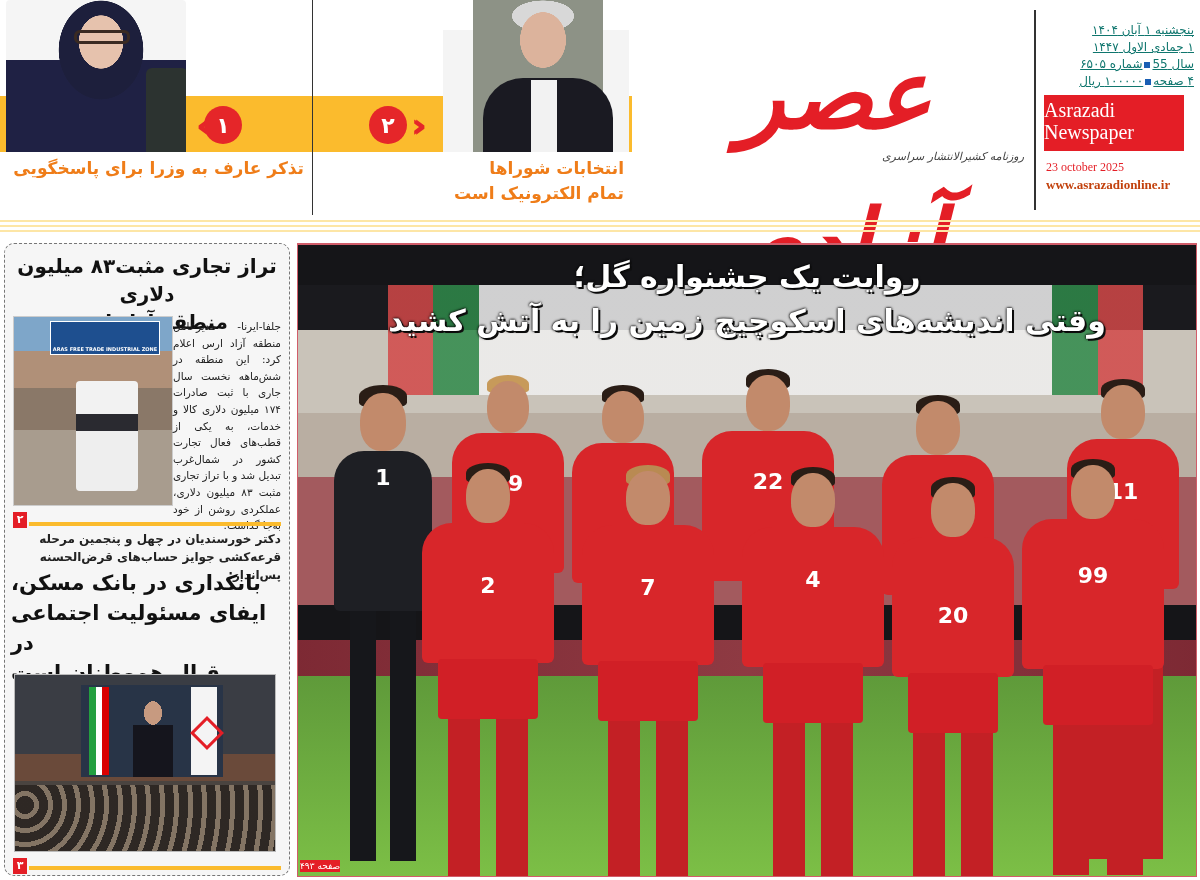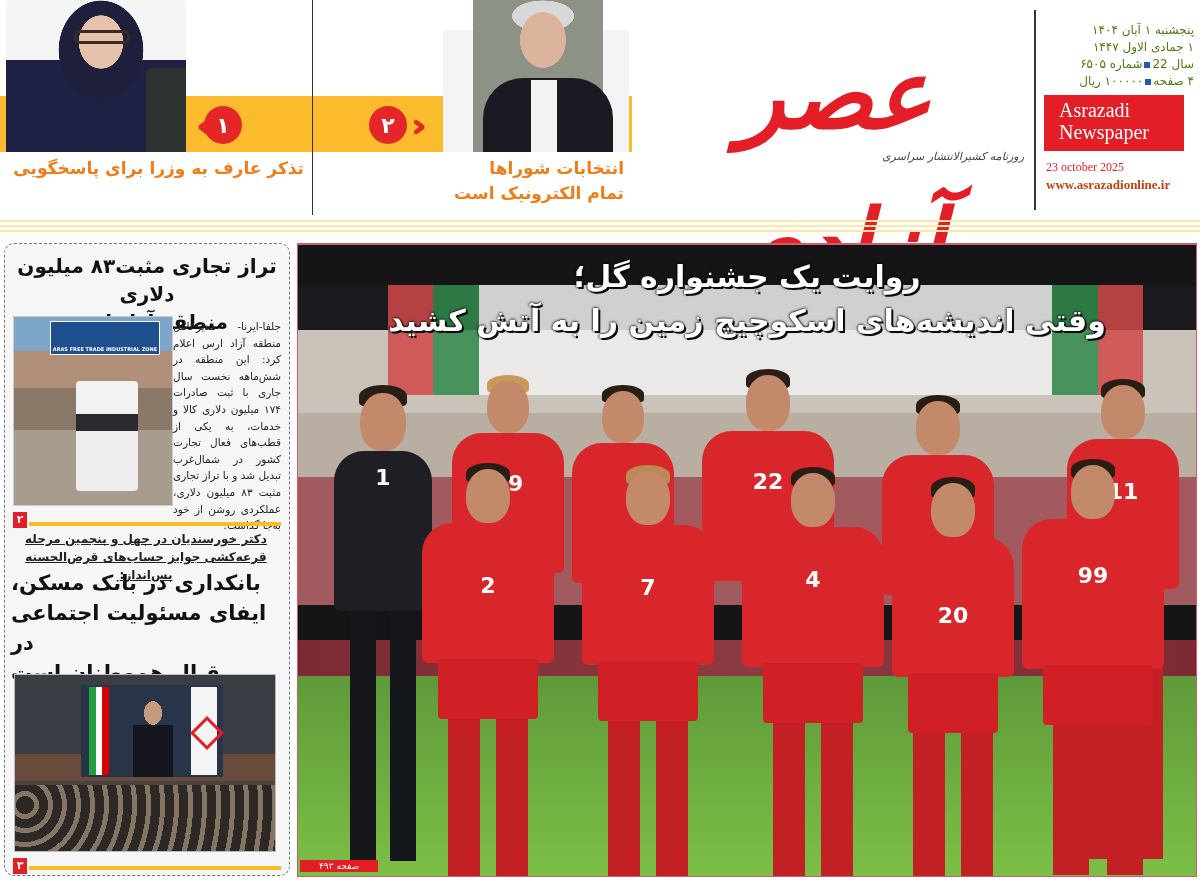--- a/index.html
+++ b/index.html
@@ -37,39 +37,39 @@
   .teaser-2 .headline { right: 8px; width: 300px; }
 
   
   .logo { position: absolute; left: 632px; top: 0; width: 402px; height: 215px; }
   .logo .wordmark { position: absolute; left: 8px; top: 20px; width: 390px; height: 150px; color: #e41e26; font: bold 96px "DejaVu Serif", serif; line-height: 150px; text-align: center; font-style: italic; letter-spacing: -2px; }
   .logo .tagline { position: absolute; left: 250px; top: 150px; color: #444; font: italic 11px "DejaVu Serif", serif; white-space: nowrap; }
 
   
   .info { position: absolute; left: 1034px; top: 0; width: 166px; height: 215px; border-right: 0; }
   .info .vline { position: absolute; left: 0; top: 10px; width: 2px; height: 200px; background: #333; }
-  .info .dateblock { position: absolute; right: 6px; top: 22px; text-align: right; color: #4d7c0f; font: 12px "DejaVu Sans", sans-serif; line-height: 17px; }
+  .info .dateblock { position: absolute; right: 6px; top: 22px; text-align: right; color: #0f766e; font: 12px "DejaVu Sans", sans-serif; line-height: 17px; text-decoration: underline; }
   .info .dateblock .dot { display: inline-block; width: 6px; height: 6px; background: #1a5fb4; margin: 0 2px; vertical-align: middle; }
-  .info .redbox { position: absolute; left: 10px; right: 16px; top: 95px; height: 56px; background: #e41e26; color: #fff; font: 20px "Liberation Serif", serif; line-height: 22px; padding: 4px 0 0 15px; direction: ltr; text-align: left; }
+  .info .redbox { position: absolute; left: 10px; right: 16px; top: 95px; height: 56px; background: #e41e26; color: #fff; font: 20px "Liberation Serif", serif; line-height: 22px; padding: 4px 0 0 0; direction: ltr; text-align: left; }
   .info .edate { position: absolute; left: 12px; top: 160px; color: #e41e26; font: 12px "Liberation Serif", serif; direction: ltr; }
   .info .url { position: absolute; left: 12px; top: 177px; color: #c2410c; font: bold 13px "Liberation Serif", serif; direction: ltr; }
 
   .rule { position: absolute; left: 0; width: 1200px; height: 2px; background: #fde6a6; }
 
   
   .sidebar { position: absolute; left: 4px; top: 243px; width: 286px; height: 633px; border: 1px dashed #777; border-radius: 10px; background: #f6f6f6; }
   .sb-title1 { position: absolute; left: 6px; right: 6px; top: 8px; text-align: center; font: bold 20px "DejaVu Sans", sans-serif; line-height: 28px; color: #111; }
   .sb-photo1 { position: absolute; left: 8px; top: 72px; width: 160px; height: 190px; background: linear-gradient(180deg, #7ea6c9 0 18%, #b09078 18% 38%, #8a7868 38% 60%, #a89c8e 60% 100%); border: 1px solid #ccc; overflow: hidden; }
   .sb-photo1 .sign { position: absolute; left: 36px; top: 4px; width: 110px; height: 34px; background: #1e4f8f; border: 1px solid #fff; }
   .sb-photo1 .sign-txt { position: absolute; left: 0; right: 0; bottom: 2px; font: bold 5px "DejaVu Sans", sans-serif; color: #fff; text-align: center; direction: ltr; }
   .sb-photo1 .truck { position: absolute; left: 62px; top: 64px; width: 62px; height: 110px; background: linear-gradient(180deg, #f2f2f2 0 30%, #2a2a30 30% 45%, #eeeeee 45% 100%); border-radius: 4px; }
   .sb-body1 { position: absolute; right: 8px; top: 74px; width: 108px; font: 10.5px "DejaVu Sans", sans-serif; line-height: 16.6px; color: #222; text-align: justify; }
   .pg-marker { position: absolute; width: 14px; height: 16px; background: #e41e26; color: #fff; font: bold 11px "DejaVu Sans", sans-serif; text-align: center; line-height: 16px; }
   .pg-line { position: absolute; height: 4px; background: #fbbb2d; }
-  .sb-kicker { position: absolute; left: 6px; right: 8px; top: 286px; text-align: center; font: bold 12px "DejaVu Sans", sans-serif; line-height: 18px; color: #222; text-decoration: underline; }
+  .sb-kicker { position: absolute; left: 6px; right: 8px; top: 286px; text-align: right; font: bold 12px "DejaVu Sans", sans-serif; line-height: 18px; color: #222; }
   .sb-title2 { position: absolute; left: 6px; right: 6px; top: 324px; text-align: left; font: bold 21px "DejaVu Sans", sans-serif; line-height: 30px; color: #111; }
   .sb-photo2 { position: absolute; left: 9px; top: 430px; width: 262px; height: 178px; background: linear-gradient(180deg, #3a3d44 0 45%, #6a4a3a 45% 60%, #4a4440 60% 100%); overflow: hidden; border: 1px solid #bbb; }
   .sb-photo2 .screen { position: absolute; left: 66px; top: 10px; width: 142px; height: 92px; background: #283447; }
   .sb-photo2 .flag1 { position: absolute; left: 74px; top: 12px; width: 20px; height: 88px; background: linear-gradient(90deg, #239f40 0 33%, #fff 33% 66%, #da0000 66%); }
   .sb-photo2 .flag2 { position: absolute; left: 176px; top: 12px; width: 26px; height: 88px; background: #f4f4f4; }
   .sb-photo2 .flag2::after { content: ""; position: absolute; left: 4px; top: 34px; width: 18px; height: 18px; border: 3px solid #e41e26; transform: rotate(45deg); }
   .sb-photo2 .speaker { position: absolute; left: 118px; top: 24px; width: 40px; height: 78px; background: radial-gradient(ellipse 10px 13px at 20px 14px, #c79a80 0 90%, transparent 91%), linear-gradient(180deg, transparent 0 26px, #15151d 26px); }
   .sb-photo2 .crowd { position: absolute; left: 0; right: 0; bottom: 0; height: 66px; background: repeating-radial-gradient(circle at 10px 20px, #2b2521 0 9px, #8a7a68 9px 14px); opacity: 0.9; }
 
   
@@ -82,21 +82,21 @@
   .player .head { position: absolute; left: 50%; transform: translateX(-50%); border-radius: 48% 48% 44% 44%; background: #c28a6b; }
   .player .hair { position: absolute; left: 50%; transform: translateX(-50%); background: #2a1d16; border-radius: 50% 50% 20% 20%; }
   .player .shirt { position: absolute; background: #d8262a; border-radius: 30px 30px 6px 6px; }
   .player .shorts { position: absolute; background: #d11f26; border-radius: 4px; }
   .player .legs { position: absolute; background: linear-gradient(90deg, #c32025 0 40%, transparent 40% 60%, #c32025 60%); }
   .player .num { position: absolute; left: 0; right: 0; text-align: center; color: #fff; font: bold 22px "DejaVu Sans", sans-serif; direction: ltr; }
   .player.keeper .shirt, .player.keeper .shorts { background: #1e1f24; }
   .player.keeper .legs { background: linear-gradient(90deg, #16171b 0 40%, transparent 40% 60%, #16171b 60%); }
 
   .main .headline { position: absolute; left: 0; right: 0; top: 10px; text-align: center; color: #fff; font: bold 30px "DejaVu Sans", sans-serif; line-height: 44px; text-shadow: 0 0 3px #000, 0 0 2px #000, 2px 2px 0 #111; z-index: 5; }
-  .main .page-tag { position: absolute; left: 2px; bottom: 4px; background: #e41e26; color: #fff; font: 9px "DejaVu Sans", sans-serif; padding: 1px 19px; z-index: 5; }
+  .main .page-tag { position: absolute; left: 2px; bottom: 4px; background: #e41e26; color: #fff; font: 9px "DejaVu Sans", sans-serif; padding: 1px 0; z-index: 5; }
 </style>
 </head>
 <body>
 
 <header class="masthead">
 
   <a class="teaser teaser-1">
     <div class="band"></div>
     <div class="photo">
       <div class="bg"></div>
@@ -133,21 +133,21 @@
     <div class="wordmark">عصر آزادی</div>
     <div class="tagline">روزنامه کشیرالانتشار سراسری</div>
   </div>
 
   <div class="info">
     <div class="vline"></div>
     <div class="dateblock">
       <div>پنجشنبه ۱ آبان ۱۴۰۴</div>
       <div>۱ جمادی الاول ۱۴۴۷</div>
       <div>
-        <span>سال 22</span><span class="dot"></span><span>شماره ۶۵۰۵</span>
+        <span>سال 55</span><span class="dot"></span><span>شماره ۶۵۰۵</span>
       </div>
       <div>
         <span>۴ صفحه</span><span class="dot"></span><span>۱۰۰۰۰۰ ریال</span>
       </div>
     </div>
     <div class="redbox">
       <div>Asrazadi</div>
       <div>Newspaper</div>
     </div>
     <div class="edate">23 october 2025</div>

